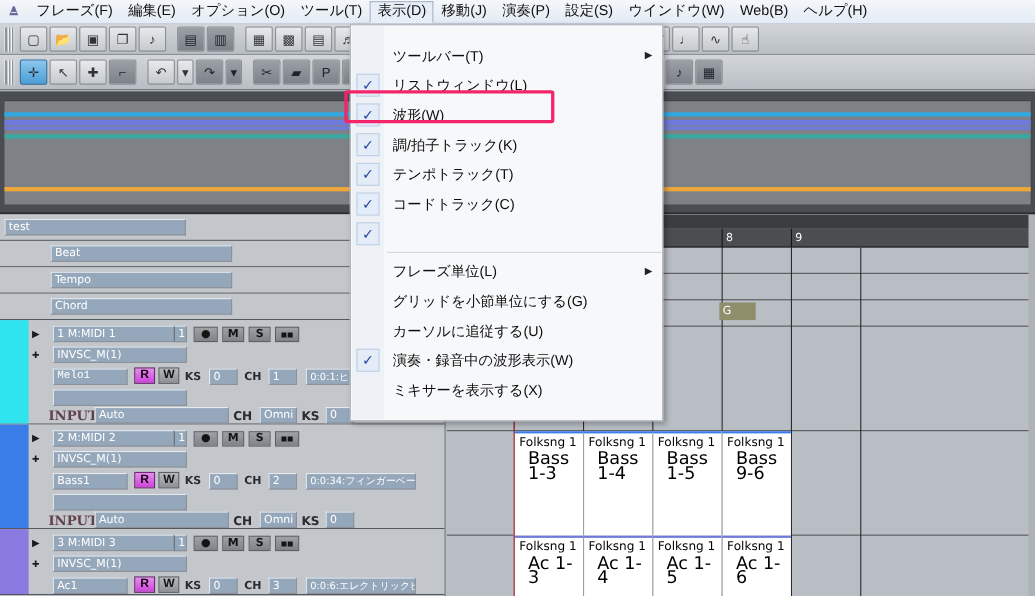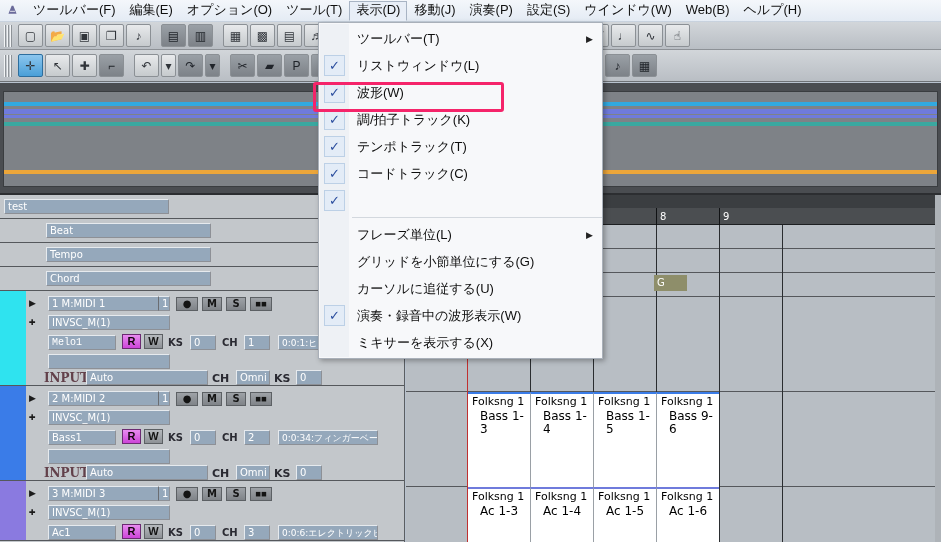--- a/index.html
+++ b/index.html
@@ -169,31 +169,31 @@
   .clip {
     position: absolute; background: #ffffff;
     border-top: 2px solid #3c64c8; border-left: 1px solid #9aa0a6;
     overflow: hidden;
   }
   .clip .c1 {
     font-size: 11px; color: #000; padding: 1px 0 0 4px;
     font-family: "DejaVu Sans", sans-serif; line-height: 13px;
   }
   .clip .c2 {
-    font-size: 12px; color: #000; padding: 2px 0 0 12px;
+    font-size: 16px; color: #000; padding: 2px 0 0 12px;
     font-family: "DejaVu Sans", sans-serif; line-height: 13px;
   }
   .playhead { position: absolute; top: 0; bottom: 0; width: 1px; background: #c03030; }
 
   
   .dropdown {
     position: absolute; left: 318px; top: 22px; width: 285px;
     background: #f7f8fa; border: 1px solid #a9b0b9;
     box-shadow: 2px 2px 5px rgba(0,0,0,0.3);
-    z-index: 50; padding: 2px 0;
+    z-index: 50; padding: 14px 0;
   }
   .dd-gutter {
     position: absolute; left: 1px; top: 1px; bottom: 1px; width: 29px;
     background: #eef1f5;
   }
   .dd-item {
     position: relative; display: flex; align-items: center;
     height: 27px; padding-left: 38px; padding-right: 16px;
     font-size: 13px; color: #0d0d0d; z-index: 2;
     white-space: nowrap;
@@ -226,21 +226,21 @@
 <div id="app">
 
   <div class="menubar">
     <div class="applogo">
       <svg class="sw" width="15" height="15" viewBox="0 0 16 16">
         <path d="M3 12 L7 2 L9 2 L13 12 Z" fill="#6a6a9a"></path>
         <path d="M5 9 L11 9" stroke="#fff" stroke-width="1"></path>
       </svg>
     </div>
     <div id="menu-items" style="display:flex;align-items:center;">
-        <div class="menu-item">ツールバー(F)</div>
+        <div class="menu-item">フレーズ(F)</div>
         <div class="menu-item">編集(E)</div>
         <div class="menu-item">オプション(O)</div>
         <div class="menu-item">ツール(T)</div>
         <div class="menu-item active">表示(D)</div>
         <div class="menu-item">移動(J)</div>
         <div class="menu-item">演奏(P)</div>
         <div class="menu-item">設定(S)</div>
         <div class="menu-item">ウインドウ(W)</div>
         <div class="menu-item">Web(B)</div>
         <div class="menu-item">ヘルプ(H)</div>

